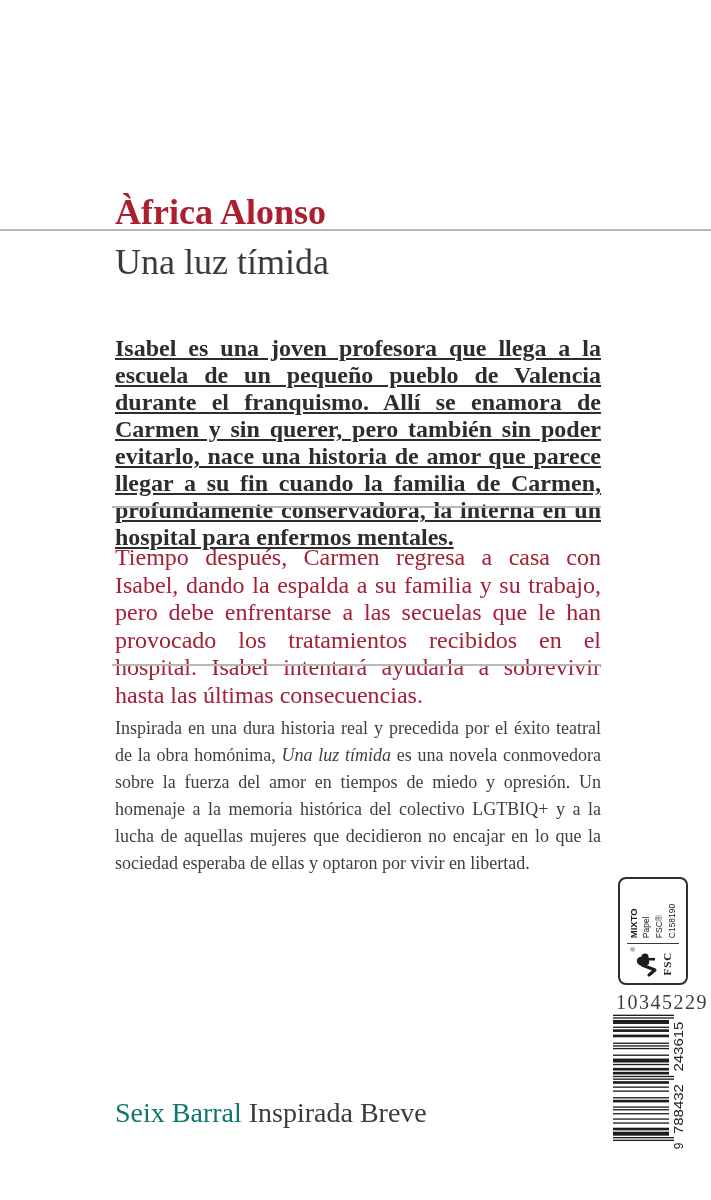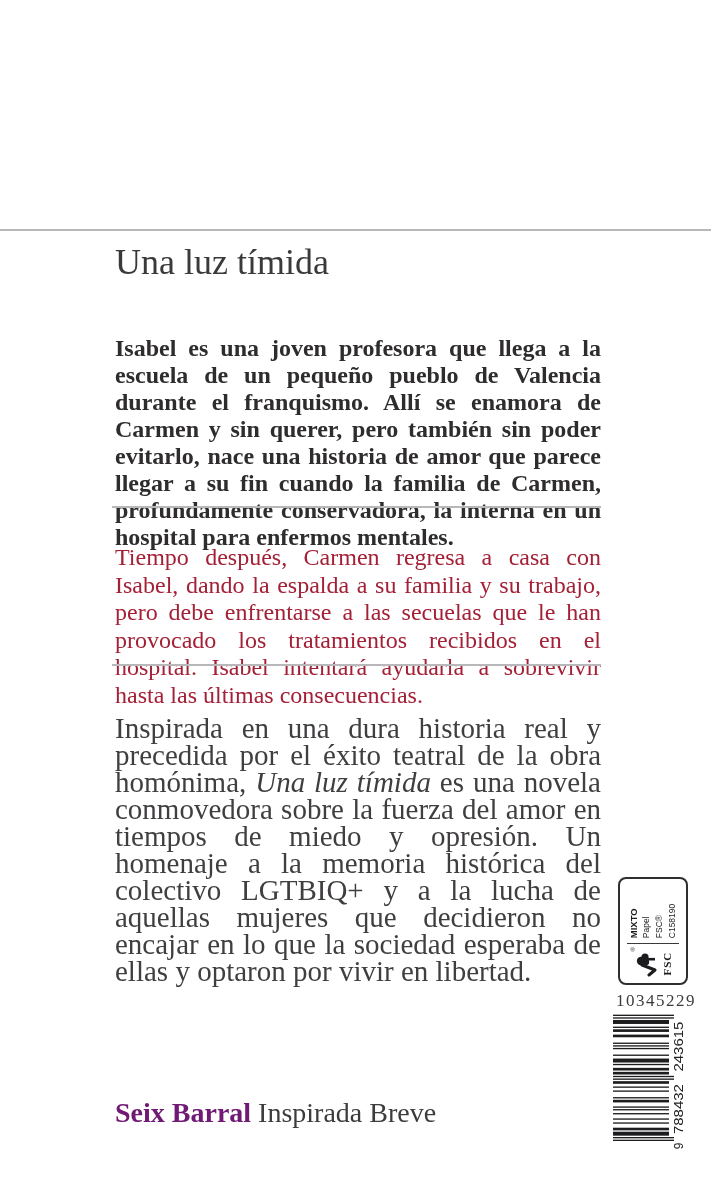--- a/index.html
+++ b/index.html
@@ -6,59 +6,60 @@
   #cover{
     position:relative;width:711px;height:1200px;background:#ffffff;overflow:hidden;
     font-family:"Liberation Serif","DejaVu Serif",serif;
   }
   
   #top-rule{position:absolute;left:0;top:229px;width:711px;height:2px;background:#b8b8ba;}
   #author{position:absolute;left:115px;top:193px;font-size:36px;line-height:38px;font-weight:bold;color:#AC1E30;}
   #title{position:absolute;left:115px;top:242px;font-size:36px;line-height:40px;color:#3a393b;}
   
   .col{position:absolute;left:115px;width:486px;text-align:justify;}
-  #para1{top:311px;font-size:24px;line-height:27px;font-weight:bold;color:#2e2c2d;}
+  #para1{top:311px;font-size:24px;line-height:27px;font-weight:bold;color:#2e2c2d;text-decoration:underline;}
   #rule-a{position:absolute;left:112px;top:506px;width:489px;height:2px;background:#b8b8ba;}
   #para2{top:520px;font-size:24px;line-height:27.5px;font-weight:normal;color:#A32036;}
   #rule-b{position:absolute;left:112px;top:664px;width:489px;height:2px;background:#b8b8ba;}
-  #para3{top:679px;font-size:29px;line-height:27px;font-weight:normal;color:#403e40;margin-top:36px;}
+  #para3{top:679px;font-size:18px;line-height:27px;font-weight:normal;color:#403e40;margin-top:36px;}
   #para3 .it{font-style:italic;}
   
   .rot-wrap{position:absolute;}
   .rot{position:absolute;transform:rotate(-90deg);}
   
   #fsc-wrap{left:618px;top:877px;width:70px;height:108px;}
   #fsc-inner{left:-19px;top:19px;width:108px;height:70px;box-sizing:border-box;
     border:2px solid #2f2f31;border-radius:8px;background:#fff;
     display:flex;align-items:center;padding:4px 5px;gap:5px;
     font-family:"Liberation Sans","DejaVu Sans",sans-serif;}
   #fsc-logo-col{width:32px;display:flex;flex-direction:column;align-items:center;position:relative;}
   #fsc-reg{position:absolute;top:-4px;right:-2px;font-size:6px;color:#222;}
   #fsc-letters{font-family:"Liberation Serif","DejaVu Serif",serif;font-weight:bold;font-size:11px;letter-spacing:1px;color:#1c1c1e;margin-top:1px;}
   #fsc-divider{width:1px;height:52px;background:#3a3a3c;}
   #fsc-text-col{display:flex;flex-direction:column;justify-content:center;line-height:13px;color:#1c1c1e;}
   .fsc-l1{font-size:9.5px;font-weight:bold;}
   .fsc-l2{font-size:8.5px;}
   .fsc-l3{font-size:8.5px;}
   
   #product-code{position:absolute;left:616px;top:991px;width:76px;text-align:center;
-    font-size:17px;letter-spacing:1.5px;color:#3d3d3f;}
+    font-size:20px;letter-spacing:1.5px;color:#3d3d3f;}
   #barcode-wrap{left:612px;top:1008px;width:72px;height:142px;}
   #barcode-inner{left:-35px;top:35px;width:142px;height:72px;}
   .bcd{font-family:"Liberation Sans","DejaVu Sans",sans-serif;font-size:12px;fill:#222;}
   
   #imprint{position:absolute;left:115px;top:1097px;font-size:28px;color:#3c3b3d;}
-  #imprint .pub{font-weight:bold;color:#701a75;}
+  #imprint .pub{font-weight:normal;color:#0f766e;}
 </style>
 </head>
 <body>
 
 <div id="cover">
 
   <div id="top-rule"></div>
+  <div id="author">Àfrica Alonso</div>
   <div id="title">Una luz tímida</div>
 
   <p id="para1" class="col">Isabel es una joven profesora que llega a la escuela de un pequeño pueblo de Valencia durante el franquis­mo. Allí se enamora de Carmen y sin querer, pero también sin poder evitarlo, nace una historia de amor que parece llegar a su fin cuando la familia de Carmen, profundamente conservadora, la interna en un hos­pital para enfermos mentales.</p>
 
   <div id="rule-a"></div>
 
   <p id="para2" class="col">Tiempo después, Carmen regresa a casa con Isabel, dando la espalda a su familia y su trabajo, pero debe enfrentarse a las secuelas que le han provocado los tratamientos recibidos en el hospital. Isabel intentará ayudarla a sobrevivir hasta las últimas consecuencias.</p>
 
   <div id="rule-b"></div>
 

